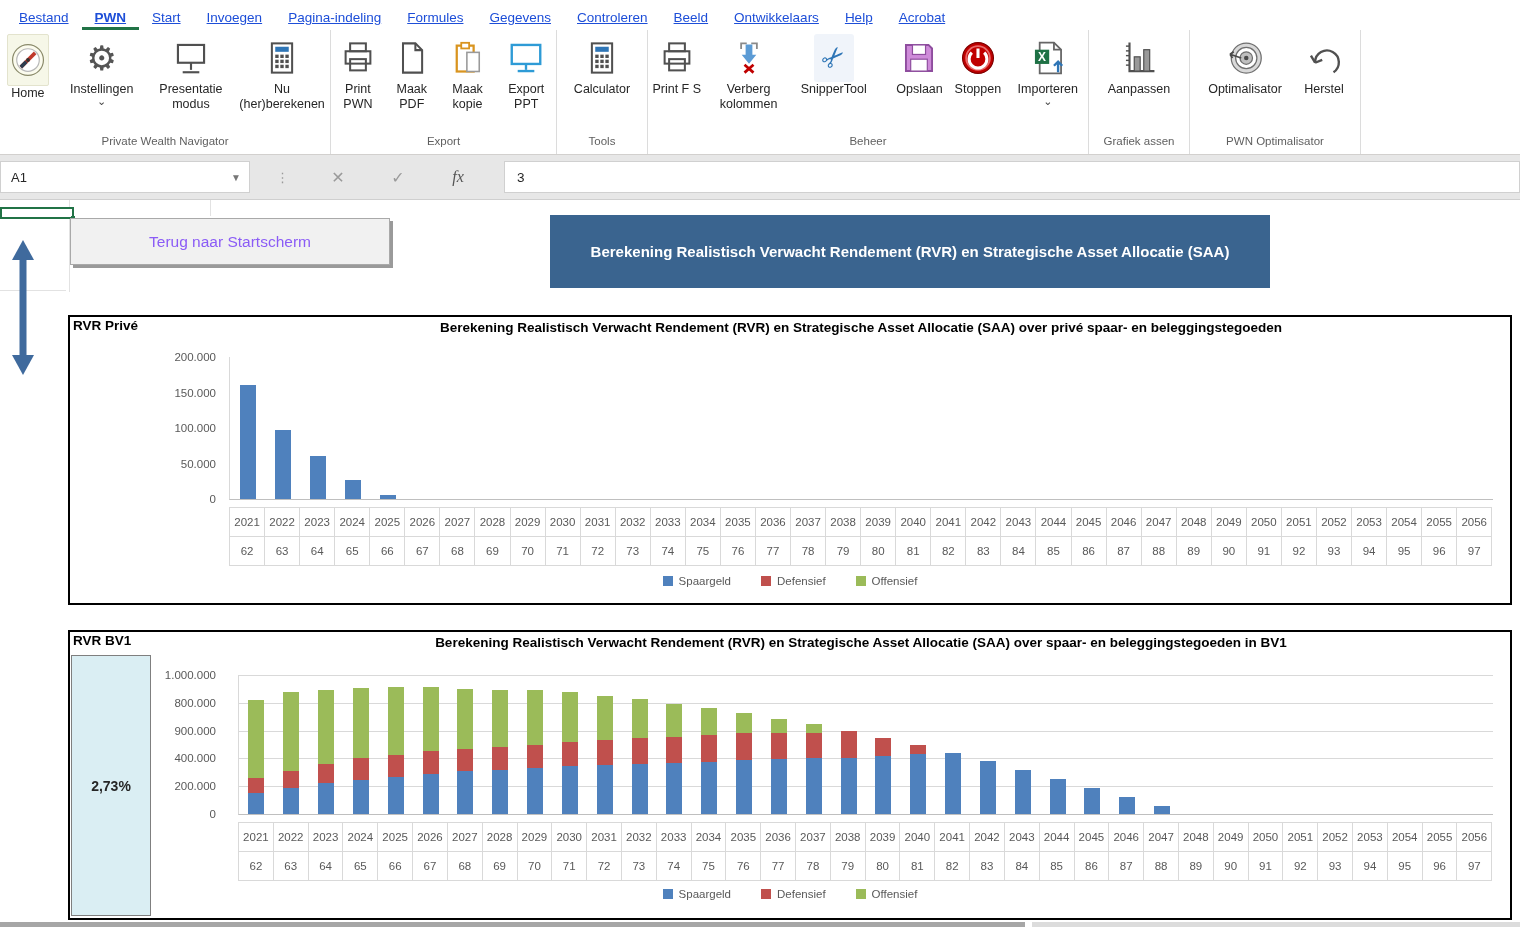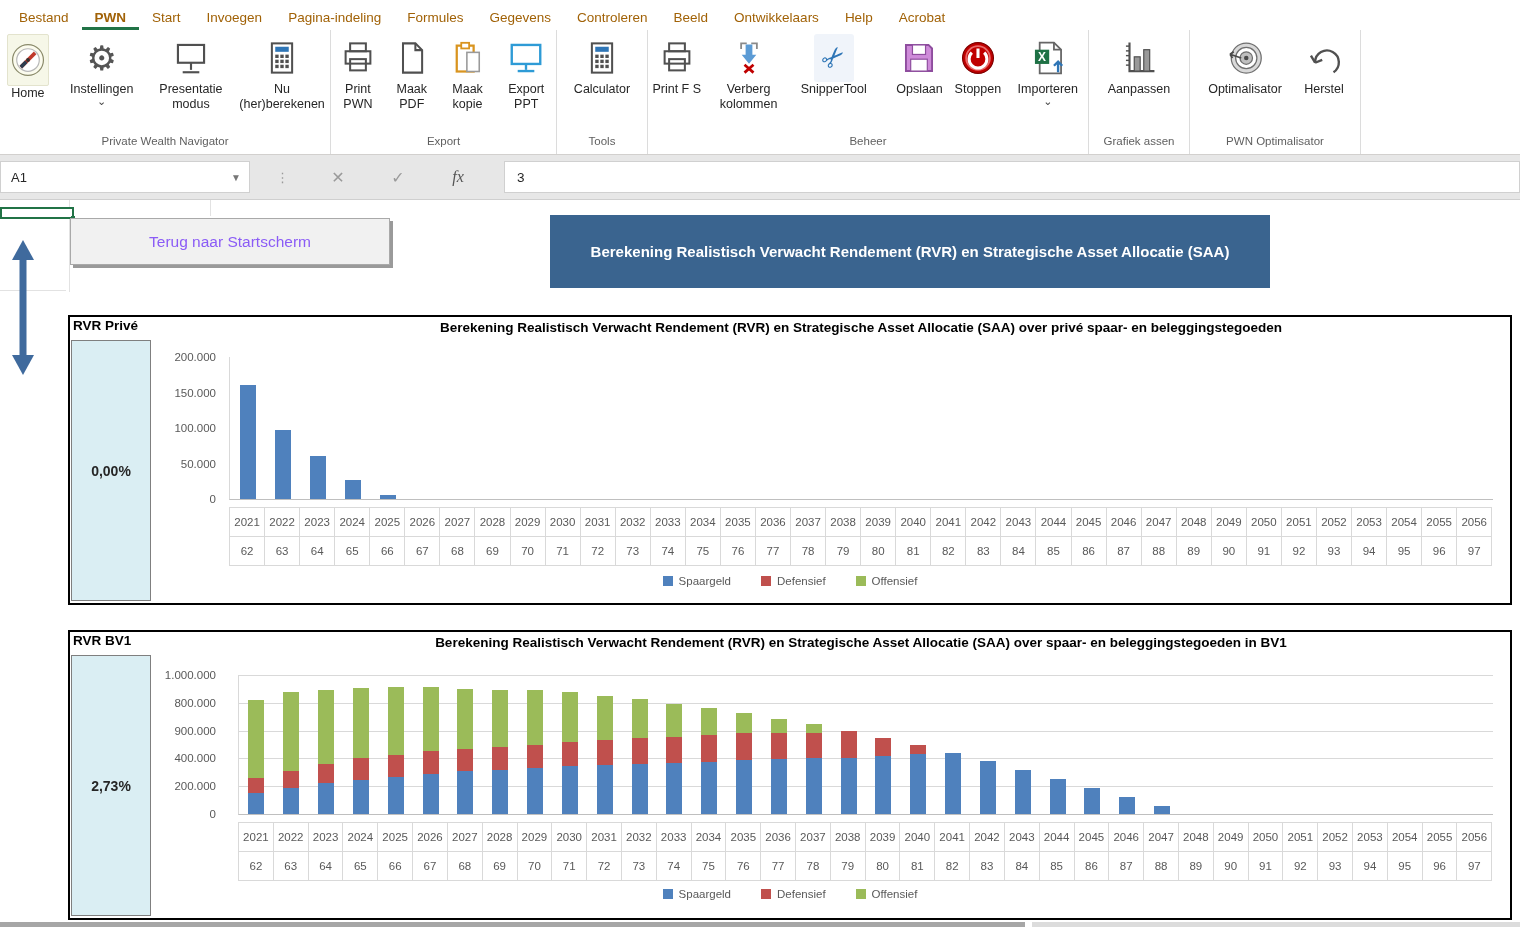--- a/index.html
+++ b/index.html
@@ -1,20 +1,20 @@
 <!DOCTYPE html>
 <html><head>
 <meta charset="utf-8">
 <style>
   html,body{margin:0;padding:0;background:#cfcfcf;}
   .screen{position:relative;width:1520px;height:928px;background:#fff;overflow:hidden;
           font-family:"Liberation Sans",sans-serif;color:#262626;}
   
   .tabs-row{position:absolute;left:0;top:0;right:0;height:30px;background:#fff;display:flex;align-items:flex-end;padding-left:6px;}
-  .tab{padding:6px 13px 5px;font-size:13.5px;color:#a16207;white-space:nowrap;cursor:default;}
+  .tab{padding:6px 13px 5px;font-size:13.5px;color:#1d4ed8;white-space:nowrap;cursor:default;text-decoration:underline;}
   .tab.active{font-weight:700;border-bottom:3px solid #217346;padding-bottom:2px;}
   .ribbon-body{position:absolute;left:0;top:30px;right:0;height:124px;background:#fff;border-bottom:1px solid #d2d0ce;display:flex;}
   .rgroup{position:relative;border-right:1px solid #dcdcdc;display:flex;flex-direction:column;flex:none;}
   .rgroup-buttons{flex:1;display:flex;align-items:flex-start;justify-content:center;padding-top:3px;}
   .rbtn{display:flex;flex-direction:column;align-items:center;font-size:12.5px;line-height:1.2;color:#262626;text-align:center;padding:1px 2px;cursor:default;}
   .rbtn .ricon{height:48px;display:flex;align-items:center;justify-content:center;}
   .rbtn .chev{font-size:11px;line-height:9px;color:#444;}
   .rgroup-label{height:19px;text-align:center;font-size:11.5px;color:#5f5f5f;white-space:nowrap;}
   .gsep{width:1px;background:#dcdcdc;margin:6px 7px 26px;}
   .home-bg{background:#f6f7e8;border:1px solid #e3e3cd;border-radius:2px;padding:1px;}
@@ -357,23 +357,20 @@
           <rect x="7.5" y="13" width="7" height="109" fill="#3F6A9D"></rect>
         </svg>
     </div>
 
     <div class="back-btn">Terug naar Startscherm</div>
     <div class="banner">Berekening Realistisch Verwacht Rendement (RVR) en Strategische Asset Allocatie (SAA)</div>
 
     <div class="chartbox chart1">
       <div class="corner-label">RVR Privé</div>
       <div class="chart-title">Berekening Realistisch Verwacht Rendement (RVR) en Strategische Asset Allocatie (SAA) over privé spaar- en beleggingstegoeden</div>
-      <div class="side-panel">
-        <span>0,00%</span>
-      </div>
       <div class="y-axis" style="top:40px;height:142px;">
           <div class="ytick" style="top: 0%;">200.000</div>
           <div class="ytick" style="top: 25%;">150.000</div>
           <div class="ytick" style="top: 50%;">100.000</div>
           <div class="ytick" style="top: 75%;">50.000</div>
           <div class="ytick" style="top: 100%;">0</div>
         </div>
       <div class="plot" style="left:159px;width:1263px;top:40px;height:142px;">
           <div class="bar-col" style="left: 1.38889%;">
             <div class="bar-seg" style="height: 80%; background: rgb(79, 129, 189);"></div>

